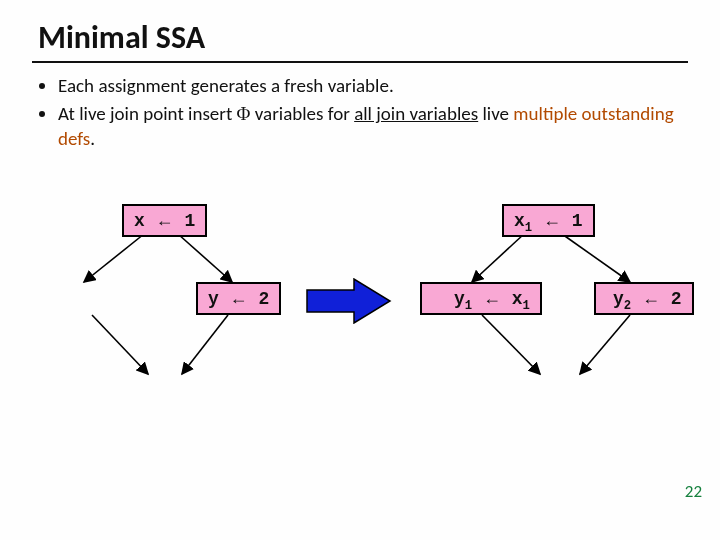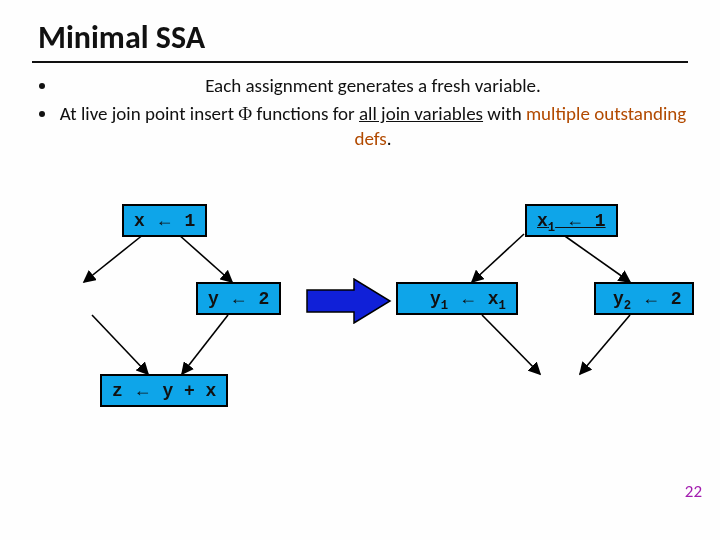--- a/index.html
+++ b/index.html
@@ -27,70 +27,69 @@
     margin: 4px 0 10px 0;
   }
   ul.bullets {
     margin: 0 0 0 0;
     padding: 0 0 0 26px;
   }
   ul.bullets li {
     font-size: 19px;
     line-height: 1.35;
     margin-bottom: 2px;
-    text-align: center;
   }
   .underline { text-decoration: underline; }
   .brown { color: #b24a00; }
   .phi { font-family: "Times New Roman", serif; }
   .diagram {
     position: absolute;
     top: 200px; left: 0;
     width: 720px; height: 300px;
   }
   .box {
     position: absolute;
     border: 2px solid #000;
-    background: #0ea5e9;
+    background: #f9a8d4;
     font-family: "Courier New", monospace;
     font-size: 18px;
     font-weight: bold;
     padding: 4px 10px;
     white-space: pre;
     text-align: left;
   }
   .sub { font-size: 0.68em; vertical-align: sub; line-height: 0; }
   .arrow-token { font-family: Arial, sans-serif; font-weight: bold; }
   svg.edges {
     position: absolute;
     top: 0; left: 0;
     width: 720px; height: 300px;
     pointer-events: none;
   }
   .slide-num {
     position: absolute;
     bottom: 10px; right: 18px;
     font-size: 17px;
-    color: #a21caf;
+    color: #15803d;
   }
   .big-arrow {
     position: absolute;
   }
 </style>
 </head>
 <body>
 
 <div class="slide">
   <h1 class="title">Minimal SSA</h1>
   <hr class="title-rule">
 
   <ul class="bullets">
     <li>Each assignment generates a fresh variable.</li>
     <li>
-      <span>At live join point insert </span><span class="phi">Φ</span><span> functions for </span><span class="underline">all join variables</span><span> with </span><span class="brown">multiple outstanding defs</span><span>.</span>
+      <span>At live join point insert </span><span class="phi">Φ</span><span> variables for </span><span class="underline">all join variables</span><span> live </span><span class="brown">multiple outstanding defs</span><span>.</span>
     </li>
   </ul>
 
   <div class="diagram">
 
     <svg class="edges">
       <defs>
         <marker id="ah" markerWidth="8" markerHeight="8" refX="7" refY="4" orient="auto">
           <path d="M0,0 L8,4 L0,8 z" fill="#000"></path>
         </marker>
@@ -102,26 +101,25 @@
       <line x1="228" y1="115" x2="182" y2="174" stroke="#000" stroke-width="1.6" marker-end="url(#ah)"></line>
 
       <line x1="524" y1="34" x2="472" y2="82" stroke="#000" stroke-width="1.6" marker-end="url(#ah)"></line>
       <line x1="562" y1="34" x2="630" y2="82" stroke="#000" stroke-width="1.6" marker-end="url(#ah)"></line>
       <line x1="482" y1="115" x2="540" y2="174" stroke="#000" stroke-width="1.6" marker-end="url(#ah)"></line>
       <line x1="630" y1="115" x2="580" y2="174" stroke="#000" stroke-width="1.6" marker-end="url(#ah)"></line>
     </svg>
 
     <div class="box" style="left:122px; top:4px;">x <span class="arrow-token">←</span> 1</div>
     <div class="box" style="left:196px; top:82px;">y <span class="arrow-token">←</span> 2</div>
-    <div class="box" style="left:100px; top:174px;">z <span class="arrow-token">←</span> y + x</div>
 
     <svg class="big-arrow" style="left:306px; top:78px;" width="86" height="46">
       <polygon points="1,12 48,12 48,1 84,23 48,45 48,34 1,34" fill="#1020d8" stroke="#000" stroke-width="1.5"></polygon>
     </svg>
 
-    <div class="box" style="left:525px; top:4px;text-decoration:underline;">x<span class="sub">1</span> <span class="arrow-token">←</span> 1</div>
-    <div class="box" style="left:396px; top:82px;padding-left:32px;">y<span class="sub">1</span> <span class="arrow-token">←</span> x<span class="sub">1</span></div>
+    <div class="box" style="left:502px; top:4px;">x<span class="sub">1</span> <span class="arrow-token">←</span> 1</div>
+    <div class="box" style="left:420px; top:82px;padding-left:32px;">y<span class="sub">1</span> <span class="arrow-token">←</span> x<span class="sub">1</span></div>
     <div class="box" style="left:594px; top:82px;padding-left:17px;">y<span class="sub">2</span> <span class="arrow-token">←</span> 2</div>
 
   </div>
 
   <div class="slide-num">22</div>
 </div>
 
 </body></html>

